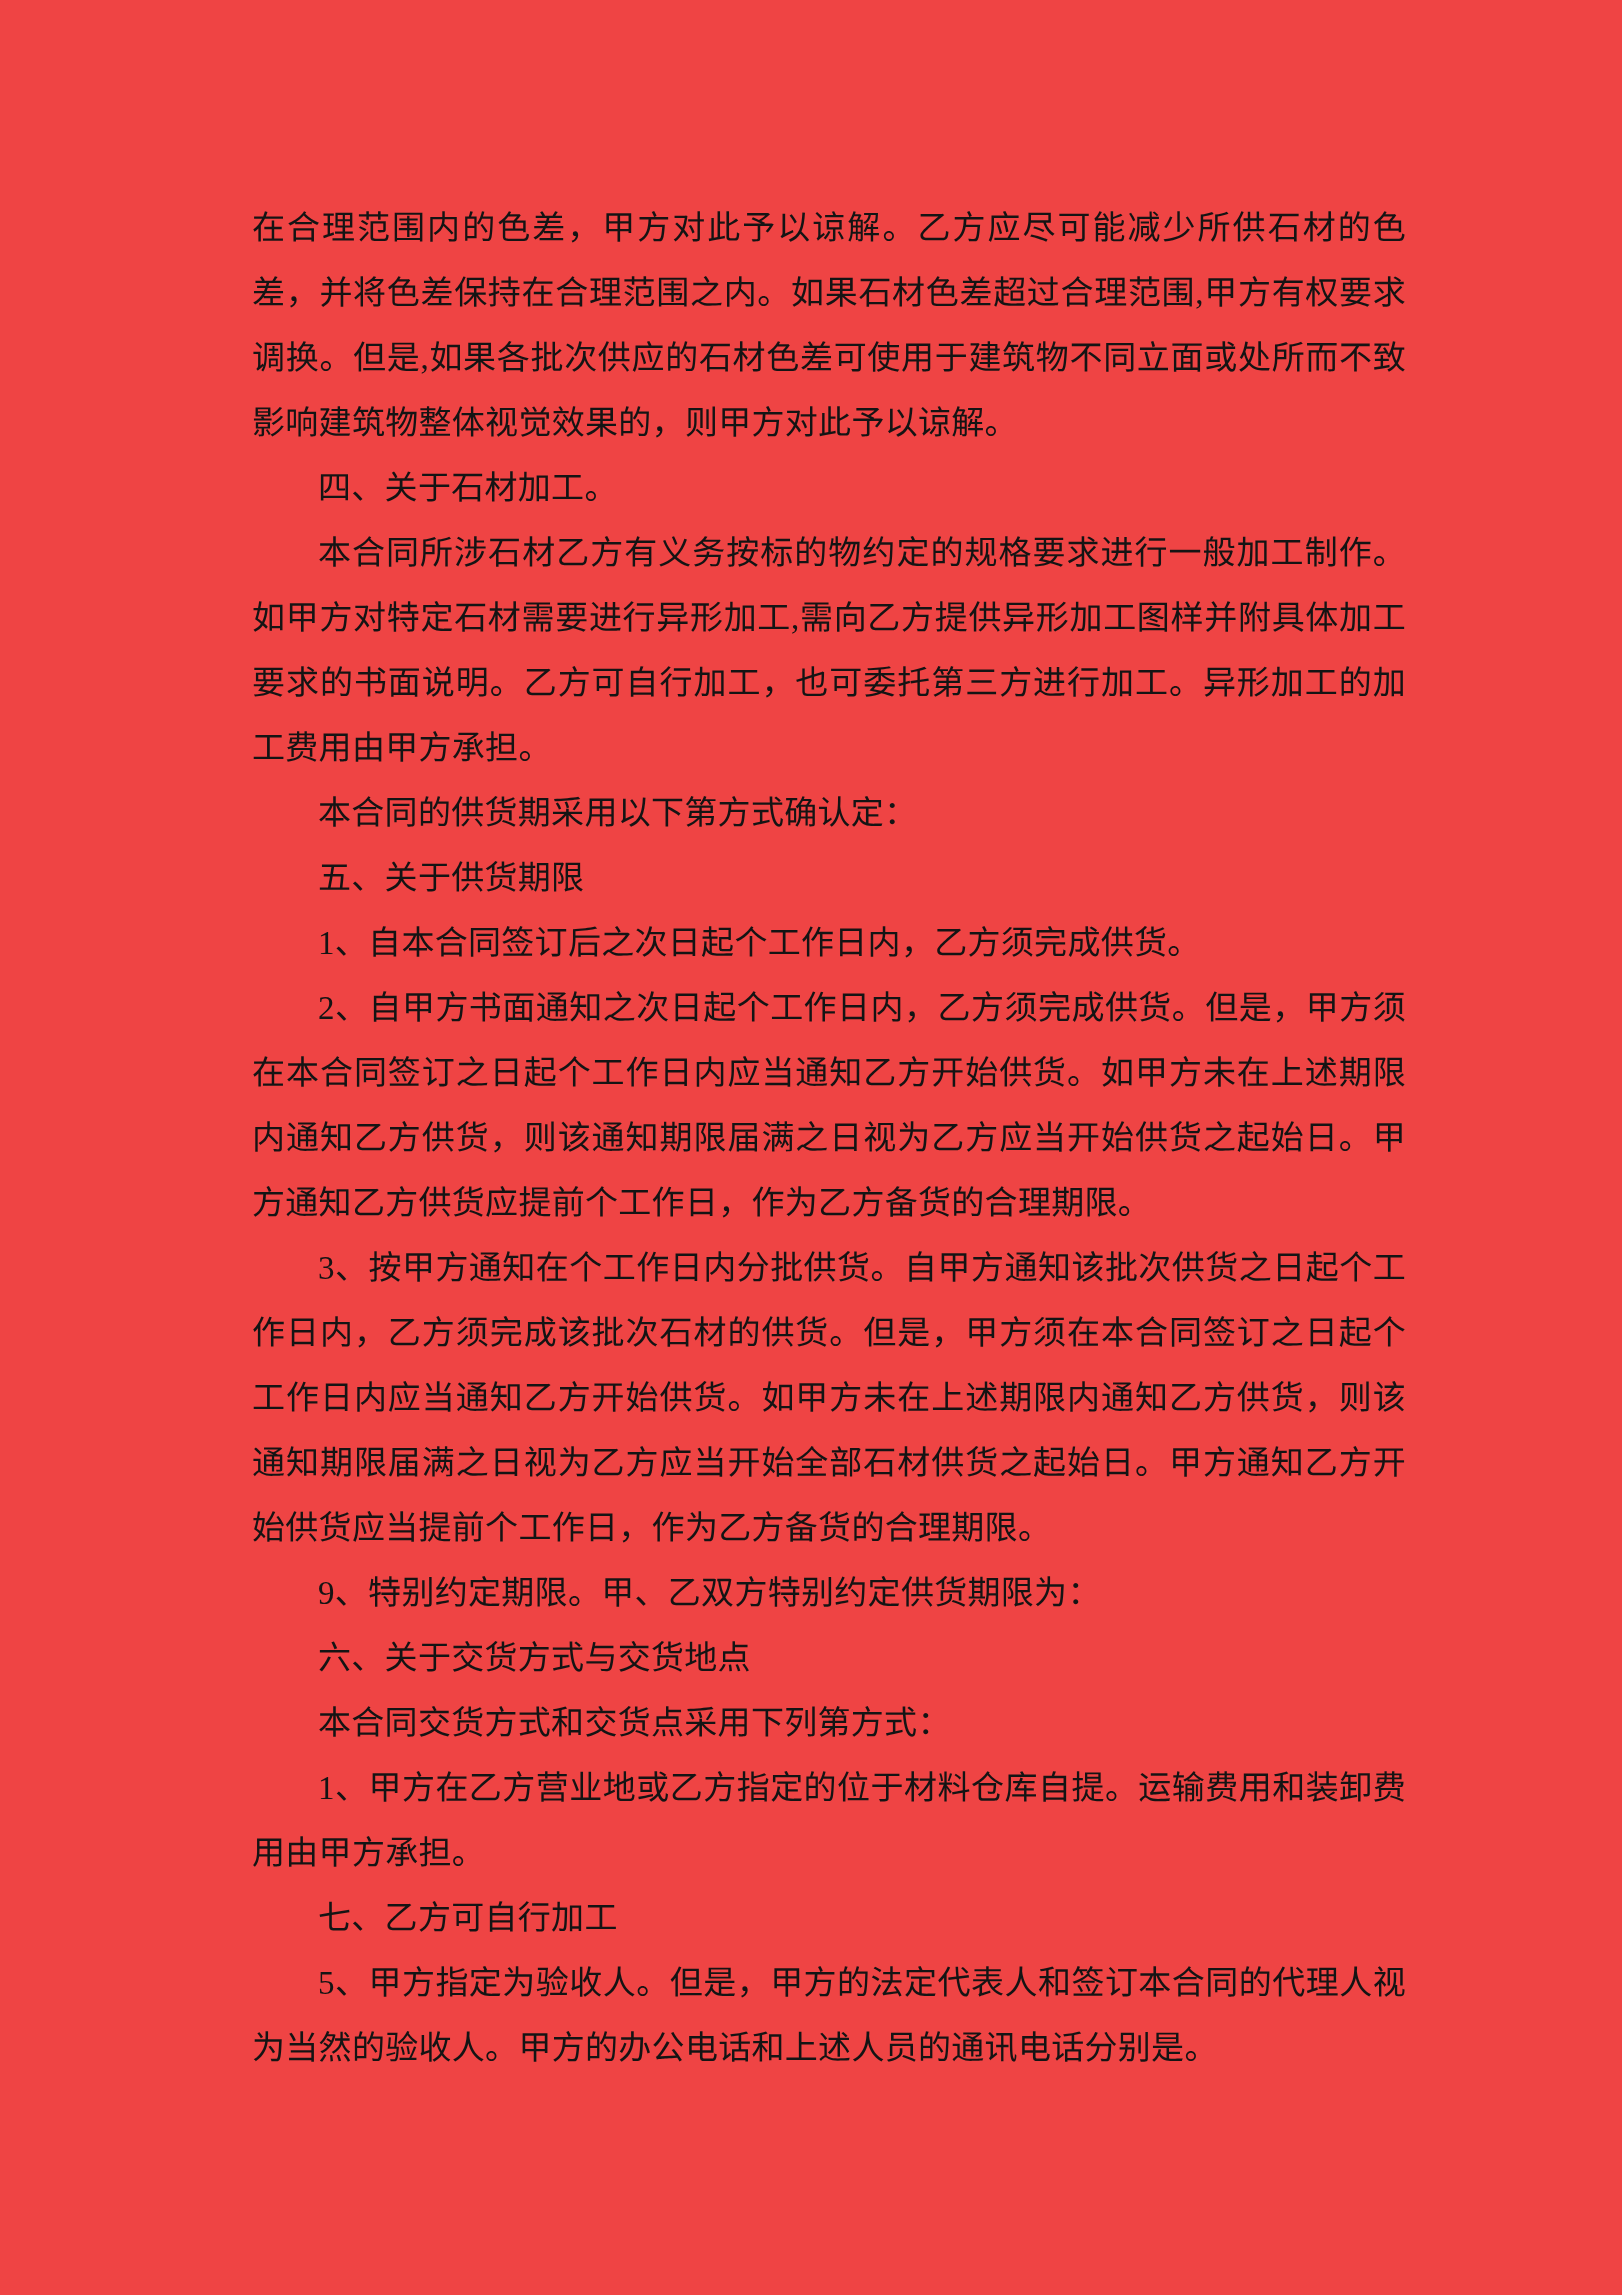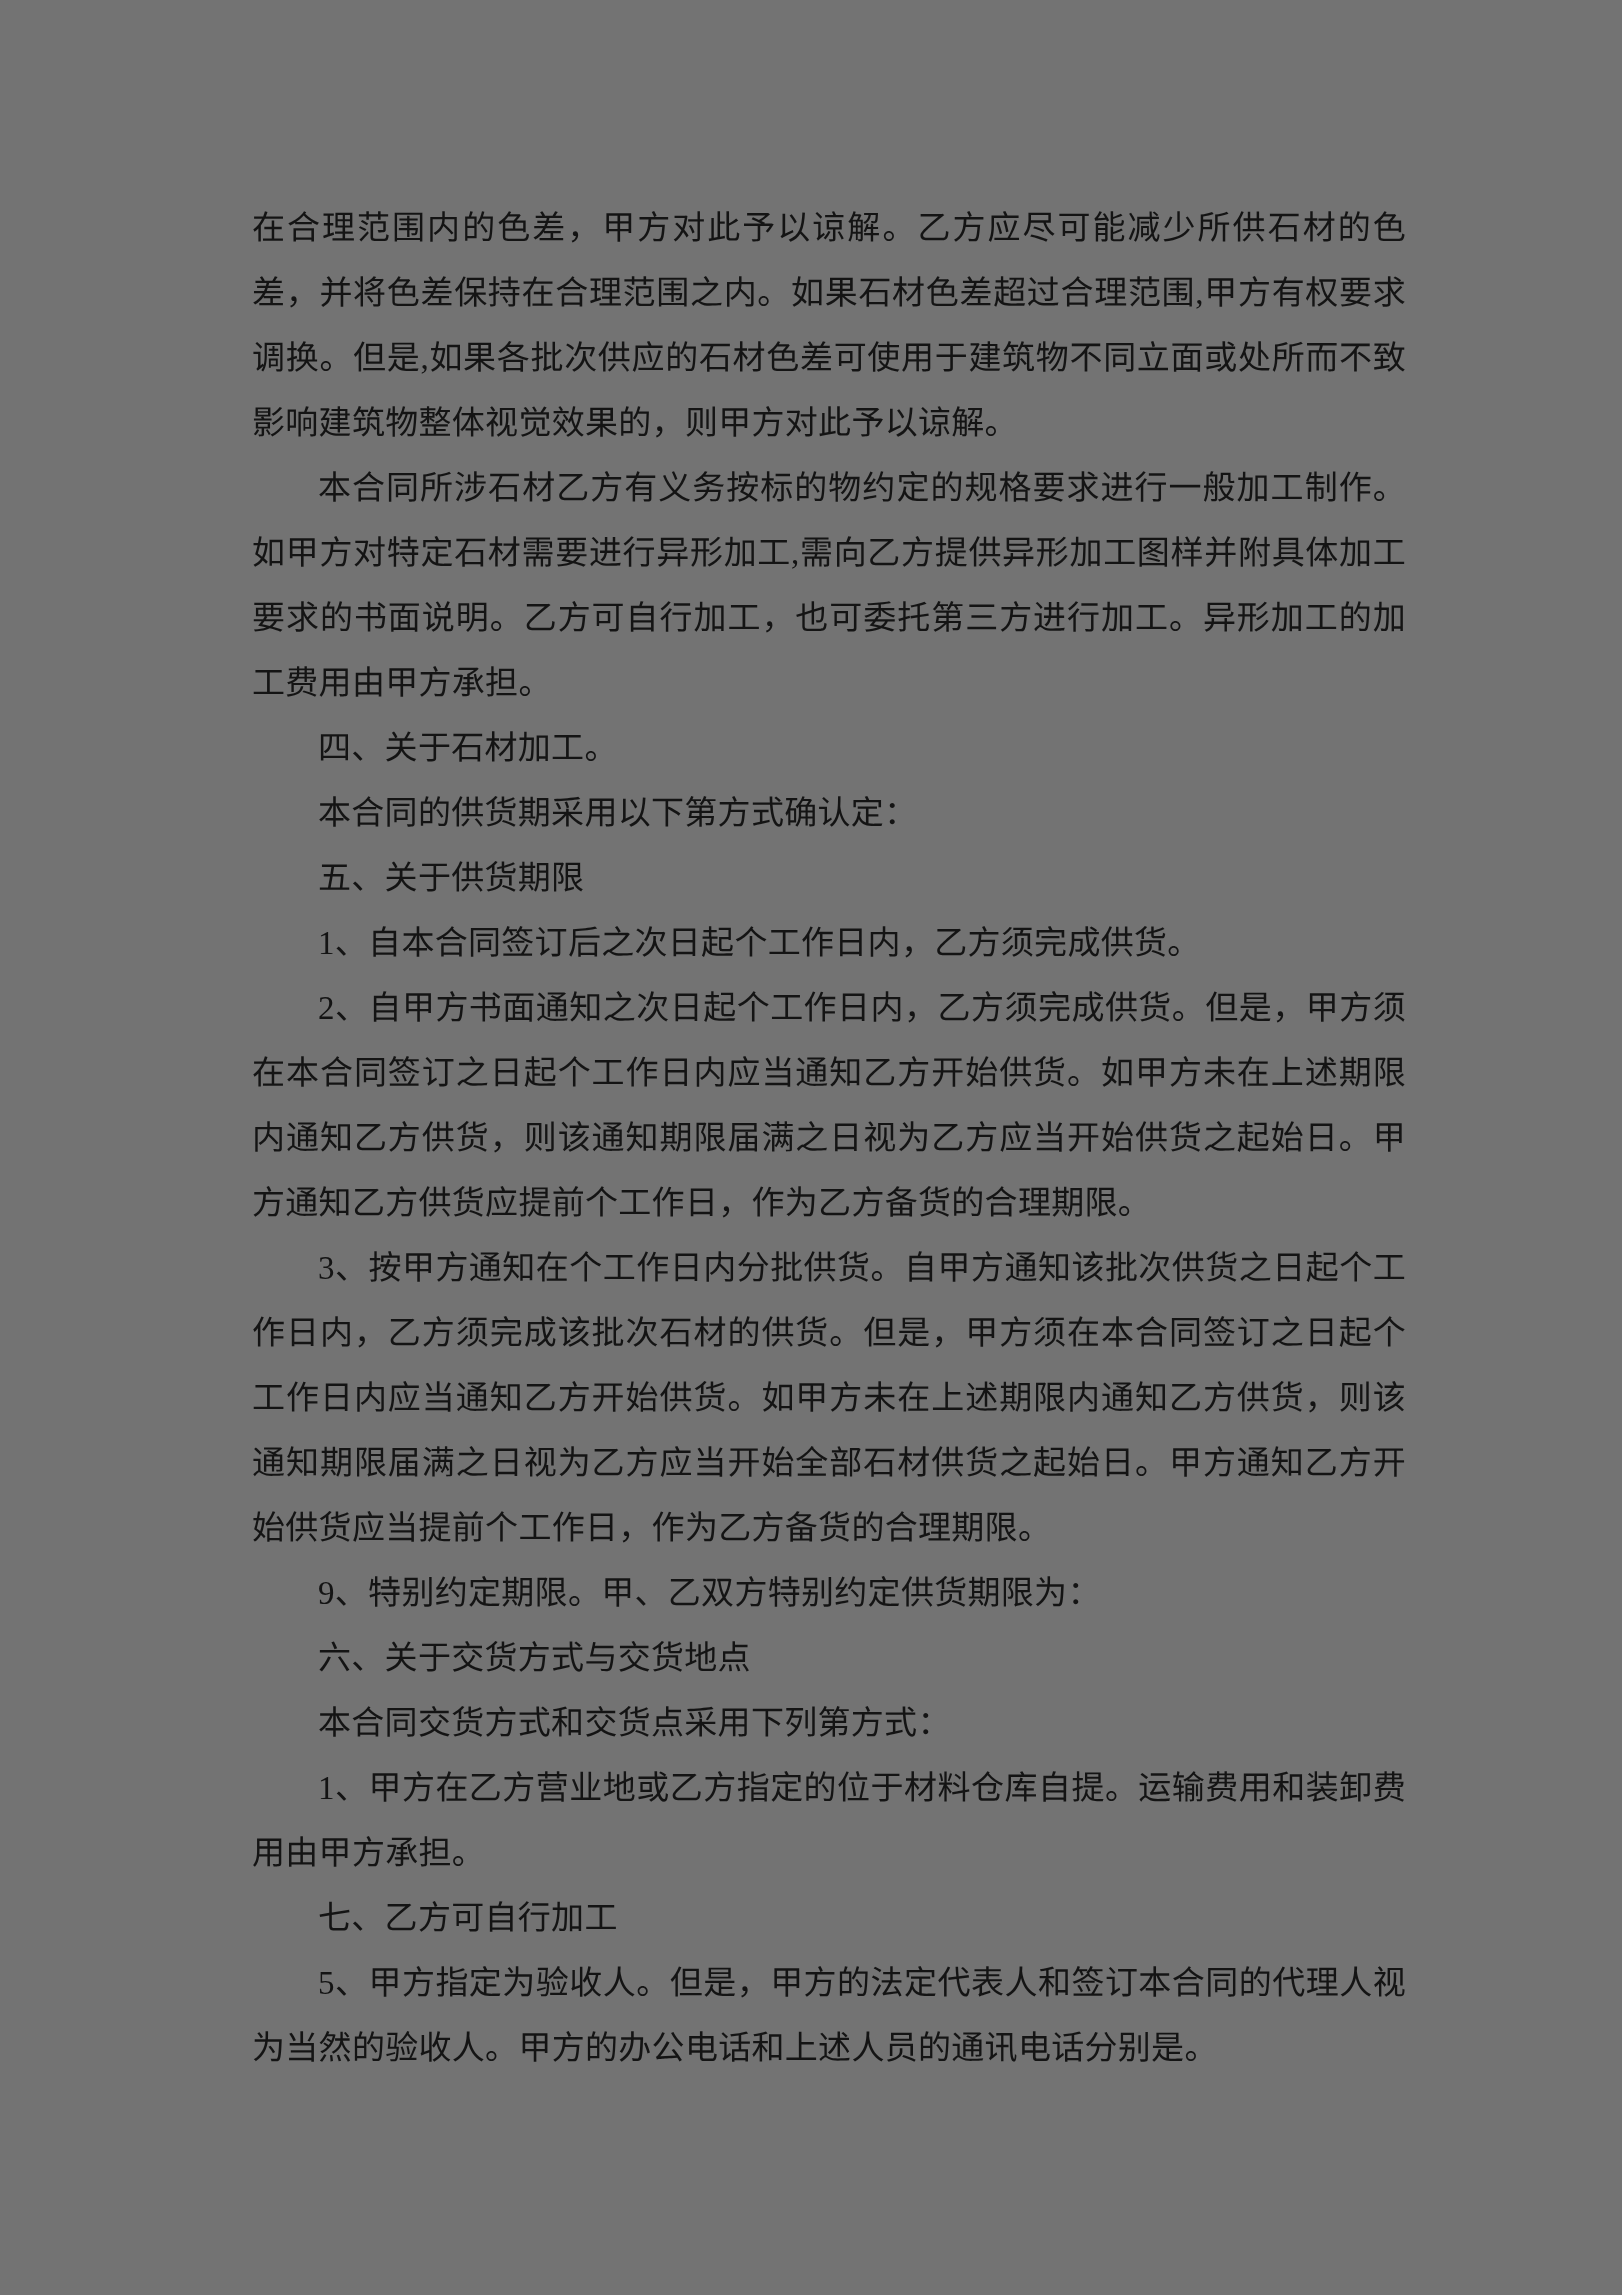--- a/index.html
+++ b/index.html
@@ -11,21 +11,21 @@
     width: 1623px;
     height: 2295px;
     background: #ffffff;
     font-family: "Liberation Serif", "DejaVu Serif", serif;
     color: #141414;
   }
   .page {
     position: relative;
     width: 1623px;
     height: 2295px;
-    background: #737373;
+    background: #ef4444;
     overflow: hidden;
   }
   .content {
     position: absolute;
     left: 252px;
     top: 196px;
     width: 1154px;
   }
   p.para {
     margin: 0;
@@ -40,22 +40,22 @@
   p.para.indent {
     text-indent: 2em;
   }
 </style>
 </head>
 <body>
 
 <div class="page">
   <div class="content" id="doc-content">
       <p class="para">在合理范围内的色差，甲方对此予以谅解。乙方应尽可能减少所供石材的色差，并将色差保持在合理范围之内。如果石材色差超过合理范围,甲方有权要求调换。但是,如果各批次供应的石材色差可使用于建筑物不同立面或处所而不致影响建筑物整体视觉效果的，则甲方对此予以谅解。</p>
+      <p class="para indent">四、关于石材加工。</p>
       <p class="para indent">本合同所涉石材乙方有义务按标的物约定的规格要求进行一般加工制作。如甲方对特定石材需要进行异形加工,需向乙方提供异形加工图样并附具体加工要求的书面说明。乙方可自行加工，也可委托第三方进行加工。异形加工的加工费用由甲方承担。</p>
-      <p class="para indent">四、关于石材加工。</p>
       <p class="para indent">本合同的供货期采用以下第方式确认定：</p>
       <p class="para indent">五、关于供货期限</p>
       <p class="para indent">1、自本合同签订后之次日起个工作日内，乙方须完成供货。</p>
       <p class="para indent">2、自甲方书面通知之次日起个工作日内，乙方须完成供货。但是，甲方须在本合同签订之日起个工作日内应当通知乙方开始供货。如甲方未在上述期限内通知乙方供货，则该通知期限届满之日视为乙方应当开始供货之起始日。甲方通知乙方供货应提前个工作日，作为乙方备货的合理期限。</p>
       <p class="para indent">3、按甲方通知在个工作日内分批供货。自甲方通知该批次供货之日起个工作日内，乙方须完成该批次石材的供货。但是，甲方须在本合同签订之日起个工作日内应当通知乙方开始供货。如甲方未在上述期限内通知乙方供货，则该通知期限届满之日视为乙方应当开始全部石材供货之起始日。甲方通知乙方开始供货应当提前个工作日，作为乙方备货的合理期限。</p>
       <p class="para indent">9、特别约定期限。甲、乙双方特别约定供货期限为：</p>
       <p class="para indent">六、关于交货方式与交货地点</p>
       <p class="para indent">本合同交货方式和交货点采用下列第方式：</p>
       <p class="para indent">1、甲方在乙方营业地或乙方指定的位于材料仓库自提。运输费用和装卸费用由甲方承担。</p>
       <p class="para indent">七、乙方可自行加工</p>

